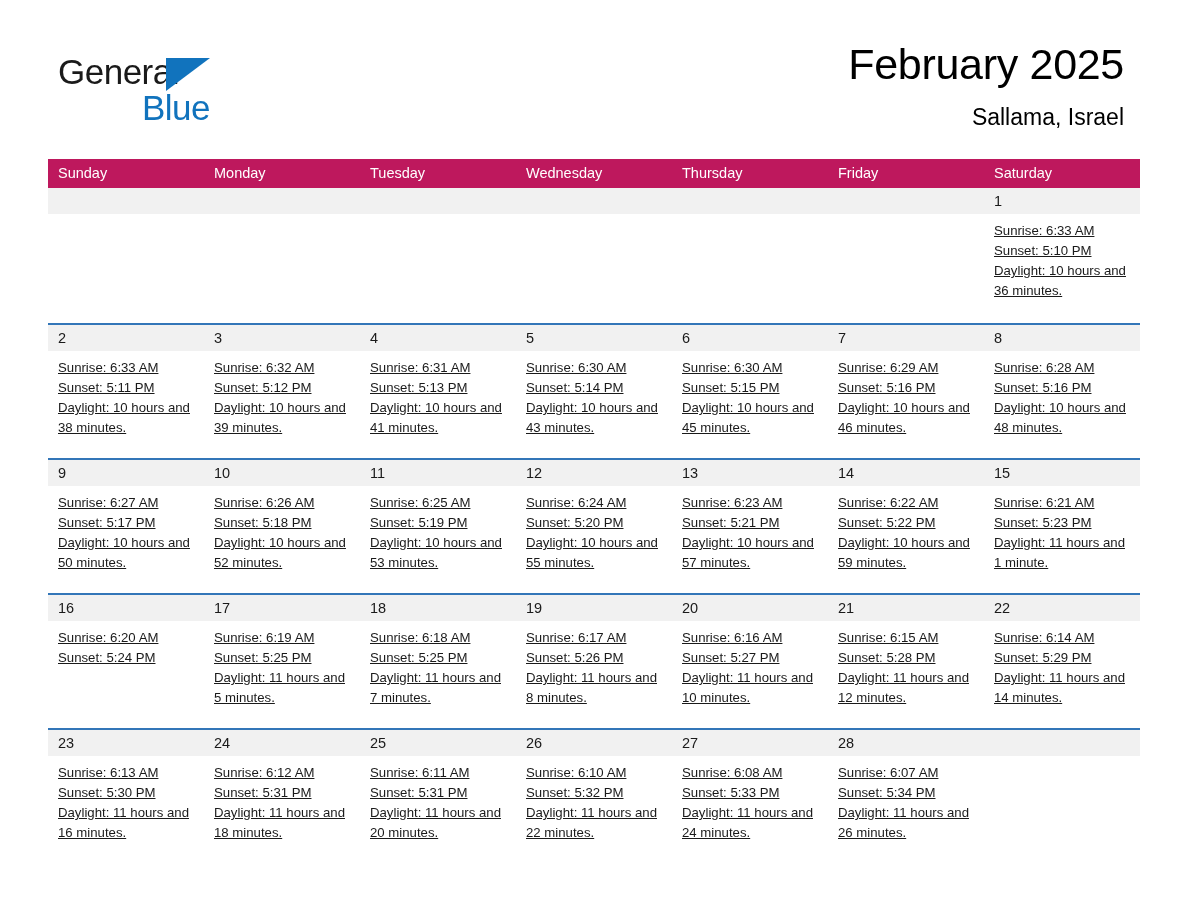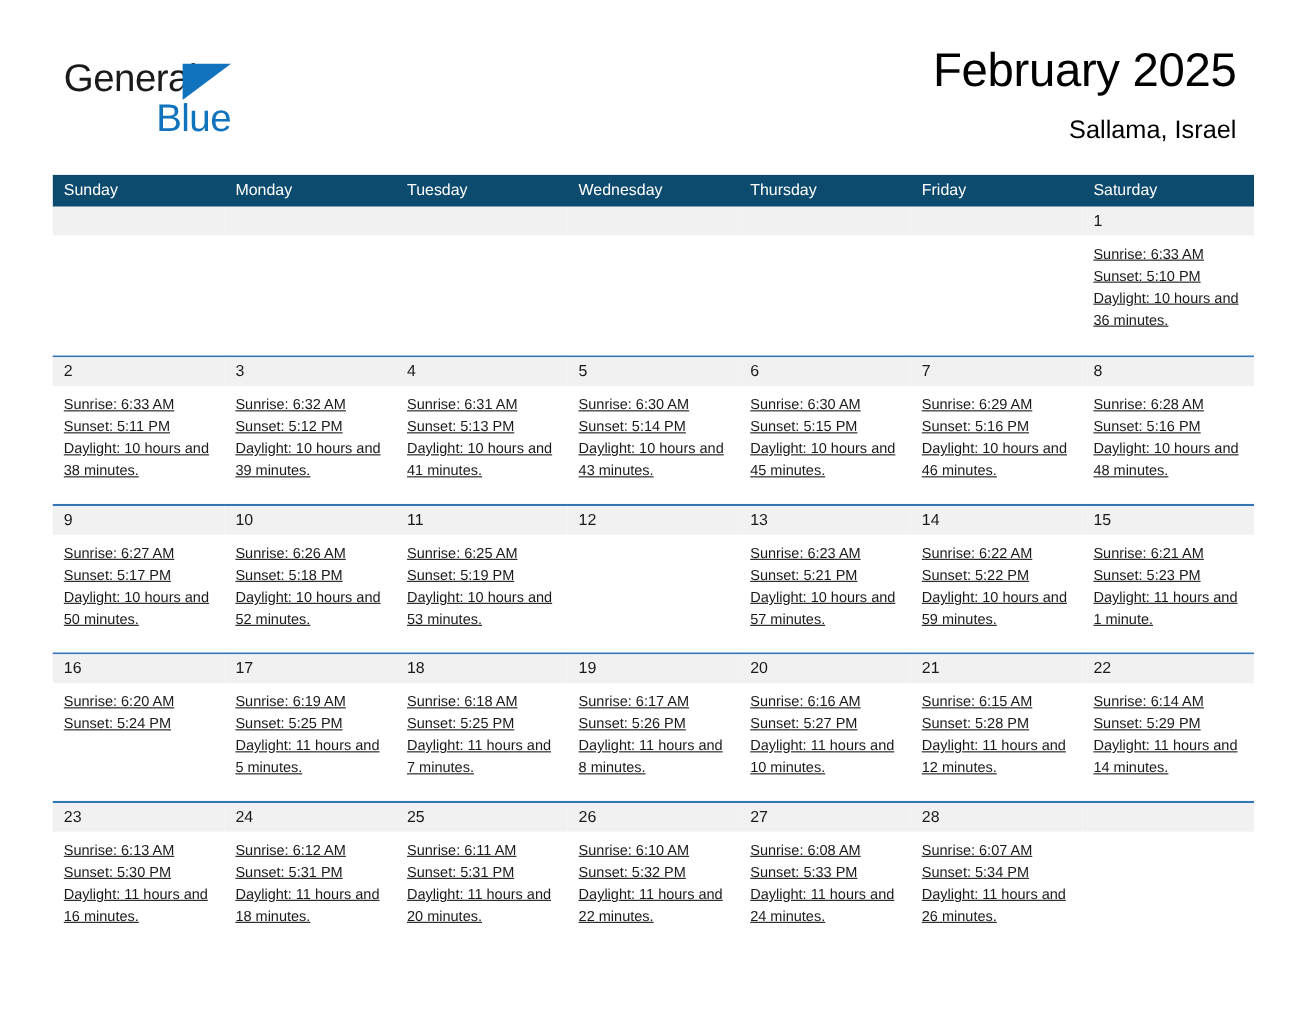--- a/index.html
+++ b/index.html
@@ -91,21 +91,21 @@
 
   
   .calendar {
     position: absolute;
     left: 48px;
     top: 159px;
     width: 1092px;
   }
   .dow-row {
     display: flex;
-    background: #0c4a6e;
+    background: #be185d;
     height: 29px;
   }
   .dow-cell {
     flex: 1 1 0;
     color: #ffffff;
     font-size: 14.5px;
     line-height: 29px;
     padding-left: 10px;
     box-sizing: border-box;
     white-space: nowrap;
@@ -316,20 +316,25 @@
             <div class="day-info">
               <div>Sunrise: 6:25 AM</div>
               <div>Sunset: 5:19 PM</div>
               <div class="daylight">Daylight: 10 hours and 53 minutes.</div>
             </div>
           </div>
           <div class="day">
             <div class="day-band">
               <div class="day-num">12</div>
             </div>
+            <div class="day-info">
+              <div>Sunrise: 6:24 AM</div>
+              <div>Sunset: 5:20 PM</div>
+              <div class="daylight">Daylight: 10 hours and 55 minutes.</div>
+            </div>
           </div>
           <div class="day">
             <div class="day-band">
               <div class="day-num">13</div>
             </div>
             <div class="day-info">
               <div>Sunrise: 6:23 AM</div>
               <div>Sunset: 5:21 PM</div>
               <div class="daylight">Daylight: 10 hours and 57 minutes.</div>
             </div>

